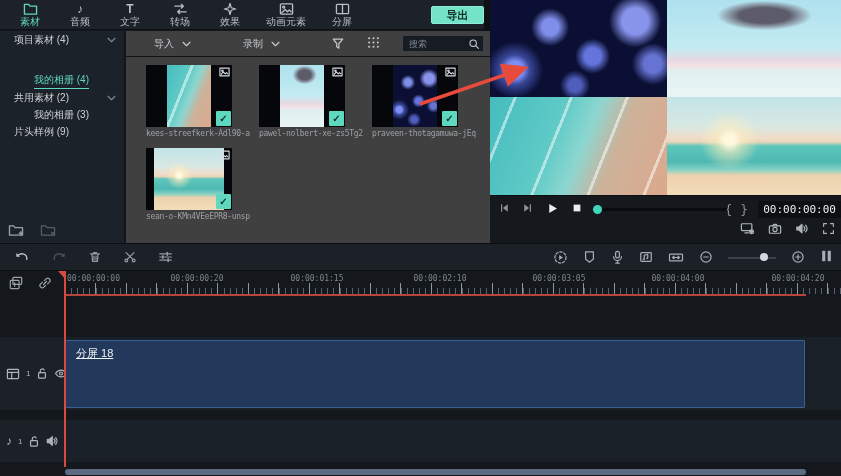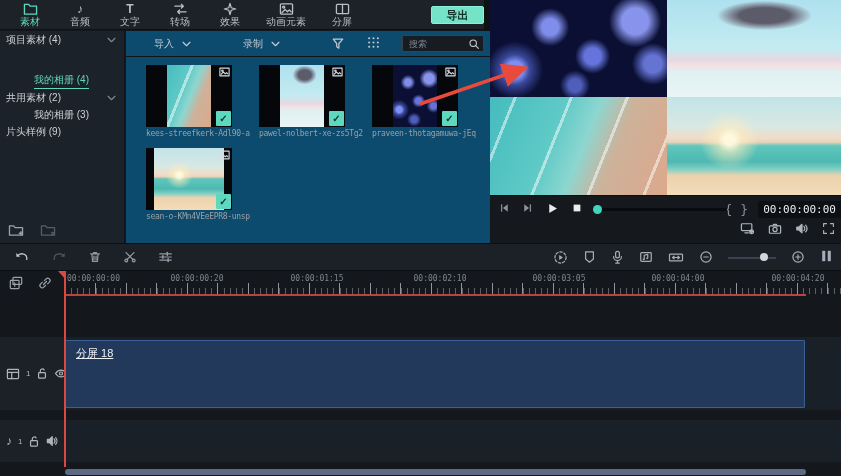--- a/index.html
+++ b/index.html
@@ -21,29 +21,29 @@
   .tab.wide { width:56px; }
   .tab .tlabel { font-size:10px; line-height:10px; white-space:nowrap; }
   .tab.active { color:#5fd8c0; }
   .tab .glyph { height:14px; display:flex; align-items:center; justify-content:center; font-size:12px; font-weight:bold; }
   .export-btn { position:absolute; left:431px; top:6px; width:53px; height:18px; background:#74e3c7; border:1px solid #8ceeda; border-radius:2px; color:#143029; font-size:11px; font-weight:bold; display:flex; align-items:center; justify-content:center; cursor:pointer; }
 
   
   .sidebar { left:0; top:31px; width:125px; height:212px; background:#1c2229; border-right:1px solid #101419; }
   .side-item { position:relative; height:17px; display:flex; align-items:center; font-size:10px; color:#ccd1d6; cursor:pointer; white-space:nowrap; }
   .side-item .chev { position:absolute; right:8px; color:#7d858e; }
-  .lvl0 { padding-left:6px; }
+  .lvl0 { padding-left:6px;margin-left:8px; }
   .lvl1 { padding-left:34px; }
   .side-item.active { color:#5fd8c0;margin-top:24px; }
   .side-item.active .ul { border-bottom:1px solid #5fd8c0; padding-bottom:1px; }
   .side-tools { position:absolute; left:8px; top:192px; display:flex; gap:16px; }
   .side-tools .t1 { color:#9aa1a8; } .side-tools .t2 { color:#565d64; }
 
   
-  .media { left:126px; top:31px; width:364px; height:212px; background:#0c4a6e; }
+  .media { left:126px; top:31px; width:364px; height:212px; background:#404040; }
   .media-head { position:relative; height:26px; border-bottom:1px solid #101419; display:flex; align-items:center; }
   .mh-btn { display:flex; align-items:center; gap:8px; color:#c3c9cf; font-size:10px; cursor:pointer; }
   .mh-import { margin-left:28px; } .mh-record { margin-left:52px; }
   .mh-right { position:absolute; right:6px; display:flex; align-items:center; gap:22px; }
   .search-box { width:82px; height:17px; background:#171c22; border:1px solid #3a4149; border-radius:2px; display:flex; align-items:center; padding:0 3px 0 6px; }
   .search-box input { flex:1; min-width:0; background:transparent; border:none; outline:none; color:#aeb4bb; font-size:9px; font-family:"Liberation Sans",sans-serif; }
   .search-box input::placeholder { color:#7d858e; }
   .thumb-cell { position:absolute; width:86px; height:62px; background:#05070a; cursor:pointer; }
   .timg { position:absolute; top:0; bottom:0; left:50%; transform:translateX(-50%); width:44px; }
   .timg.wide { width:70px; }

